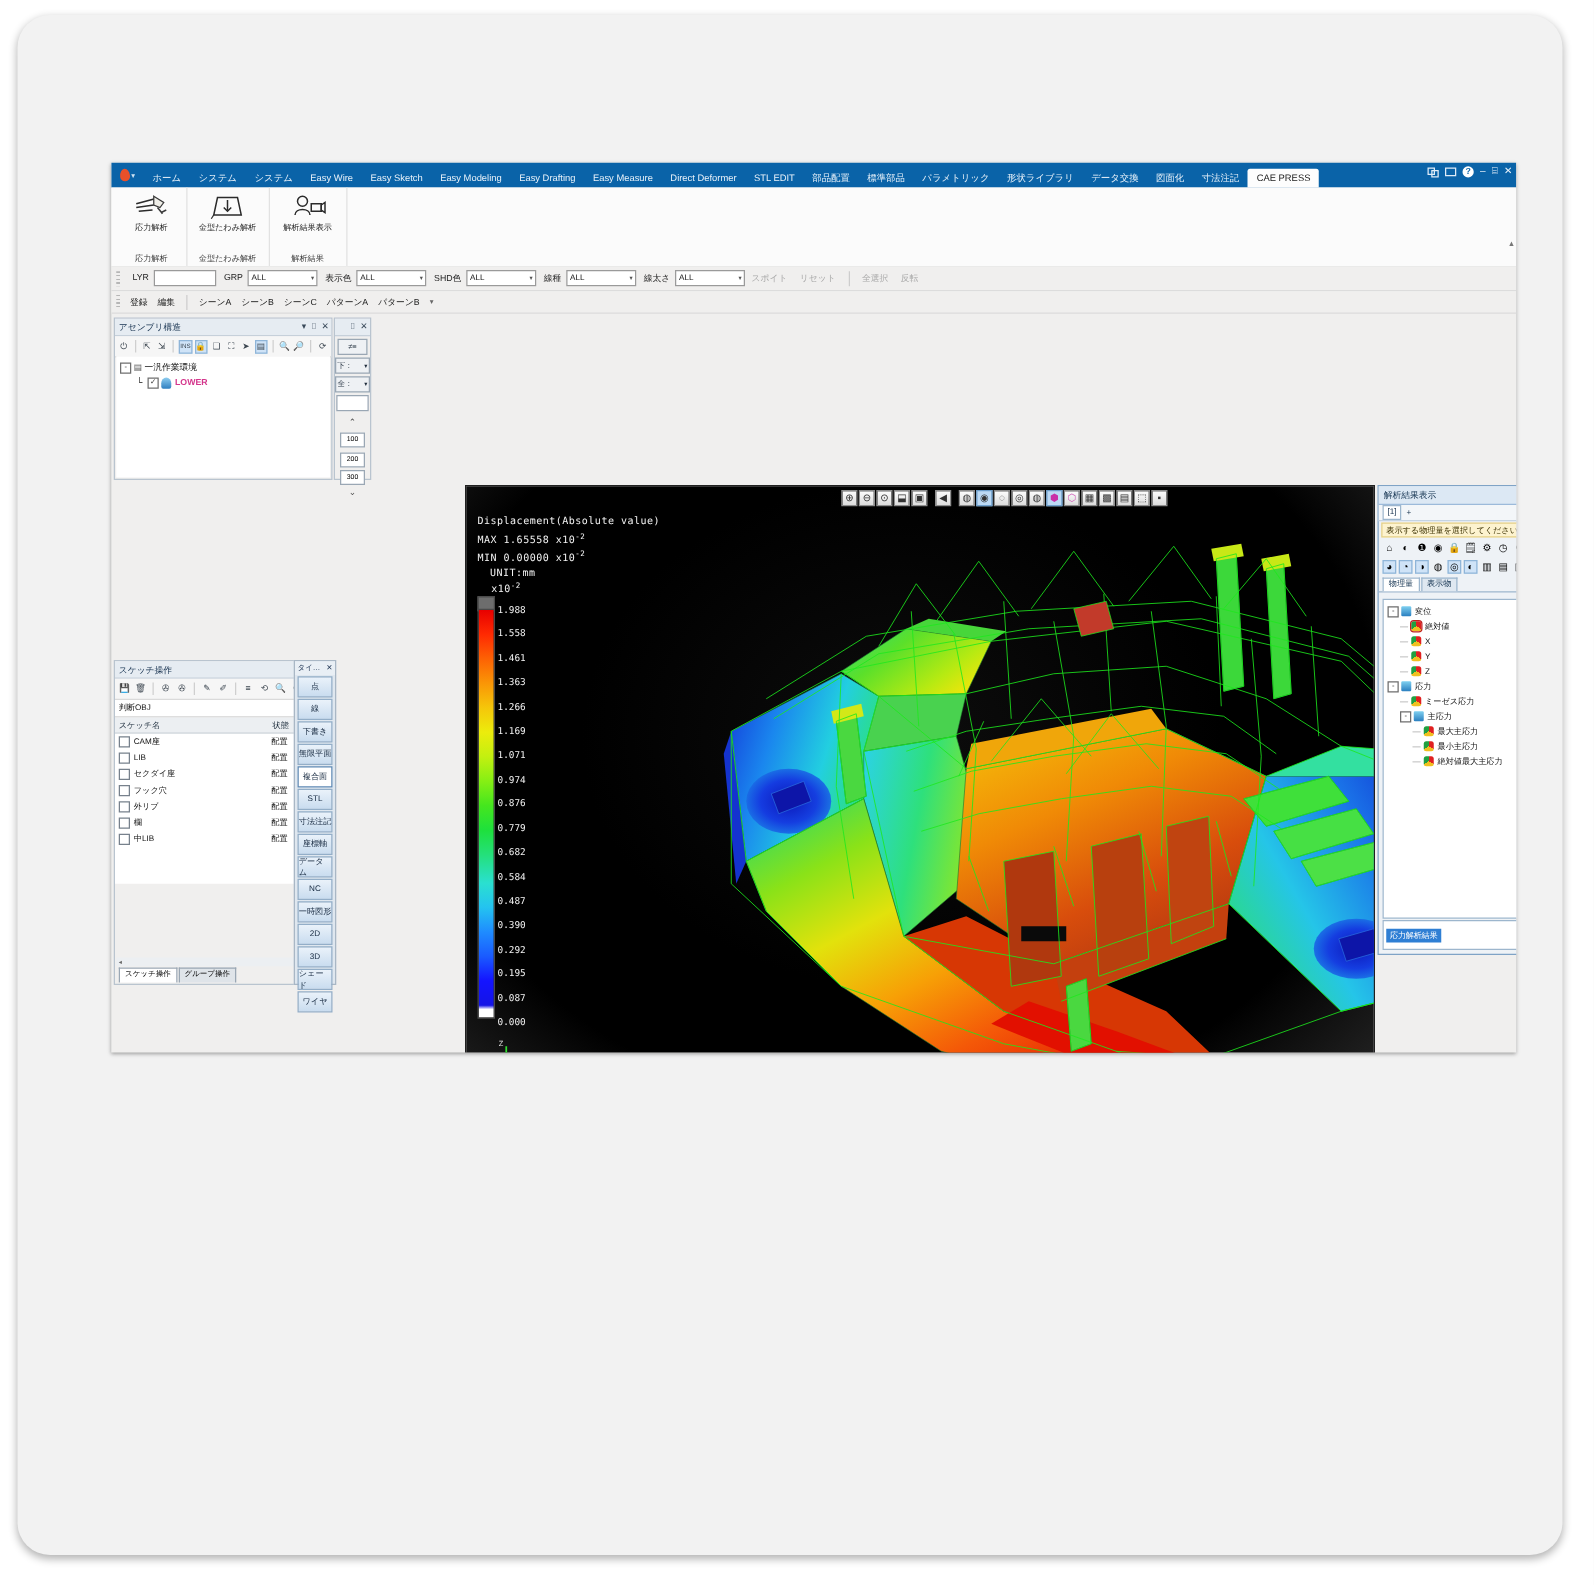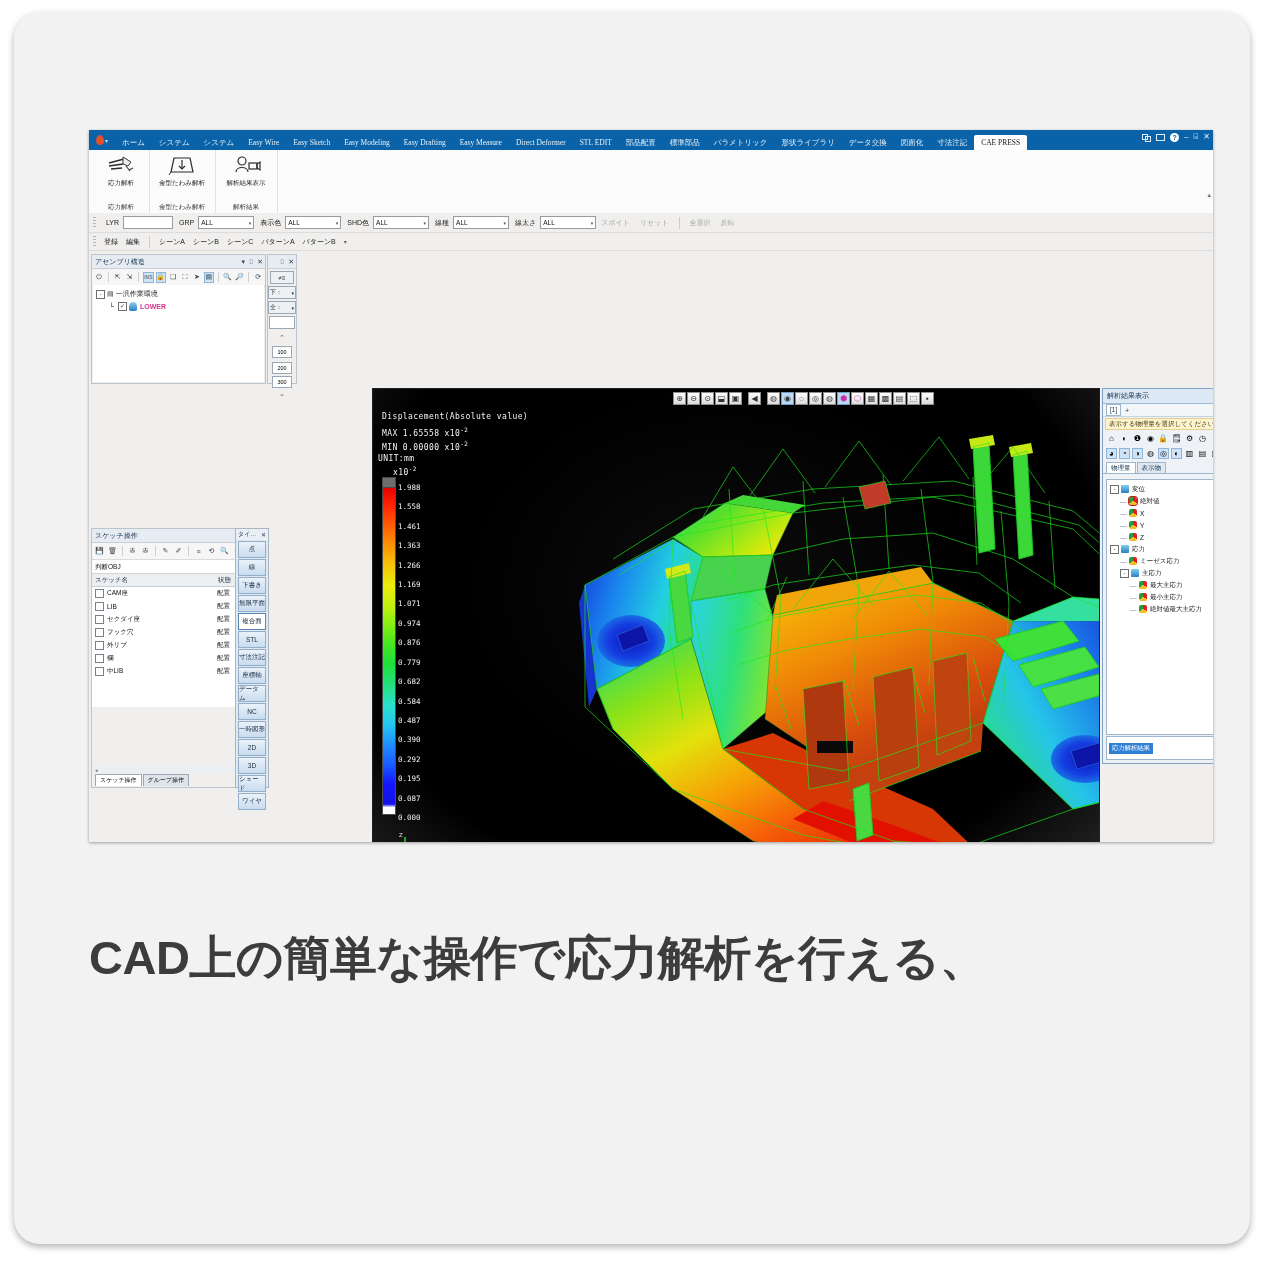--- a/index.html
+++ b/index.html
@@ -27,21 +27,21 @@
     background:#0a63a8;display:flex;align-items:flex-end;
   }
   .applogo{width:26px;height:20px;display:flex;align-items:center;justify-content:center;}
   .applogo .drop{
     width:8px;height:10px;background:#e8502a;border-radius:50% 50% 50% 50%/62% 62% 38% 38%;
     transform:rotate(-5deg);
   }
   .applogo .caret{color:#cfe3f3;font-size:6px;margin-left:1px;}
   .rtab{
     color:#e9f2fa;font-size:7.5px;padding:0 7px;height:15px;line-height:15px;
-    white-space:nowrap;cursor:default;font-family:Liberation Serif, serif;
+    white-space:nowrap;cursor:default;
   }
   .rtab.active{background:#fdfdfd;color:#1a1a1a;border-radius:2px 2px 0 0;}
   .winbtns{position:absolute;right:3px;top:2px;display:flex;gap:5px;align-items:center;}
   .winbtns span{color:#eaf3fb;font-size:8px;line-height:10px;}
   .wicon{width:9px;height:8px;position:relative;}
   .wicon i{position:absolute;border:1px solid #dfecf8;}
   .helpball{width:9px;height:9px;border-radius:50%;background:#ffffff;color:#0a63a8;
     font-size:7px;line-height:9px;text-align:center;font-weight:bold;}
   
   .ribbon{
@@ -644,21 +644,21 @@
         <polygon points="486,98 512,92 518,114 492,120" fill="#c23a2a" stroke="#1ee81e" stroke-width="0.6"></polygon>
       </svg>
 
       <div class="vp-text" style="left:9px;top:23px;">Displacement(Absolute value)</div>
       <div class="vp-text" style="left:9px;top:37px;">
         <span>MAX 1.65558 x10</span><sup>-2</sup>
       </div>
       <div class="vp-text" style="left:9px;top:51px;">
         <span>MIN 0.00000 x10</span><sup>-2</sup>
       </div>
-      <div class="vp-text" style="left:5px;top:65px;">UNIT:mm</div>
+      <div class="vp-text" style="left:19px;top:65px;">UNIT:mm</div>
       <div class="vp-text" style="left:20px;top:76px;">
         <span>x10</span><sup>-2</sup>
       </div>
       <div id="cbtop"></div>
       <div id="cbar"></div>
       <div id="cbticks">
           <div class="cbtick" style="top: 94px;">1.988</div>
           <div class="cbtick" style="top: 113.412px;">1.558</div>
           <div class="cbtick" style="top: 132.824px;">1.461</div>
           <div class="cbtick" style="top: 152.235px;">1.363</div>
@@ -805,16 +805,15 @@
           </div>
         </div>
       <div id="resbottom">
         <span class="selitem">応力解析結果</span>
       </div>
     </div>
 
   </div>
 
   <div id="caption">
-    <div>CAD上の簡単な操作で応力解析を行える、</div>
   </div>
 
 </div>
 
 </body></html>

